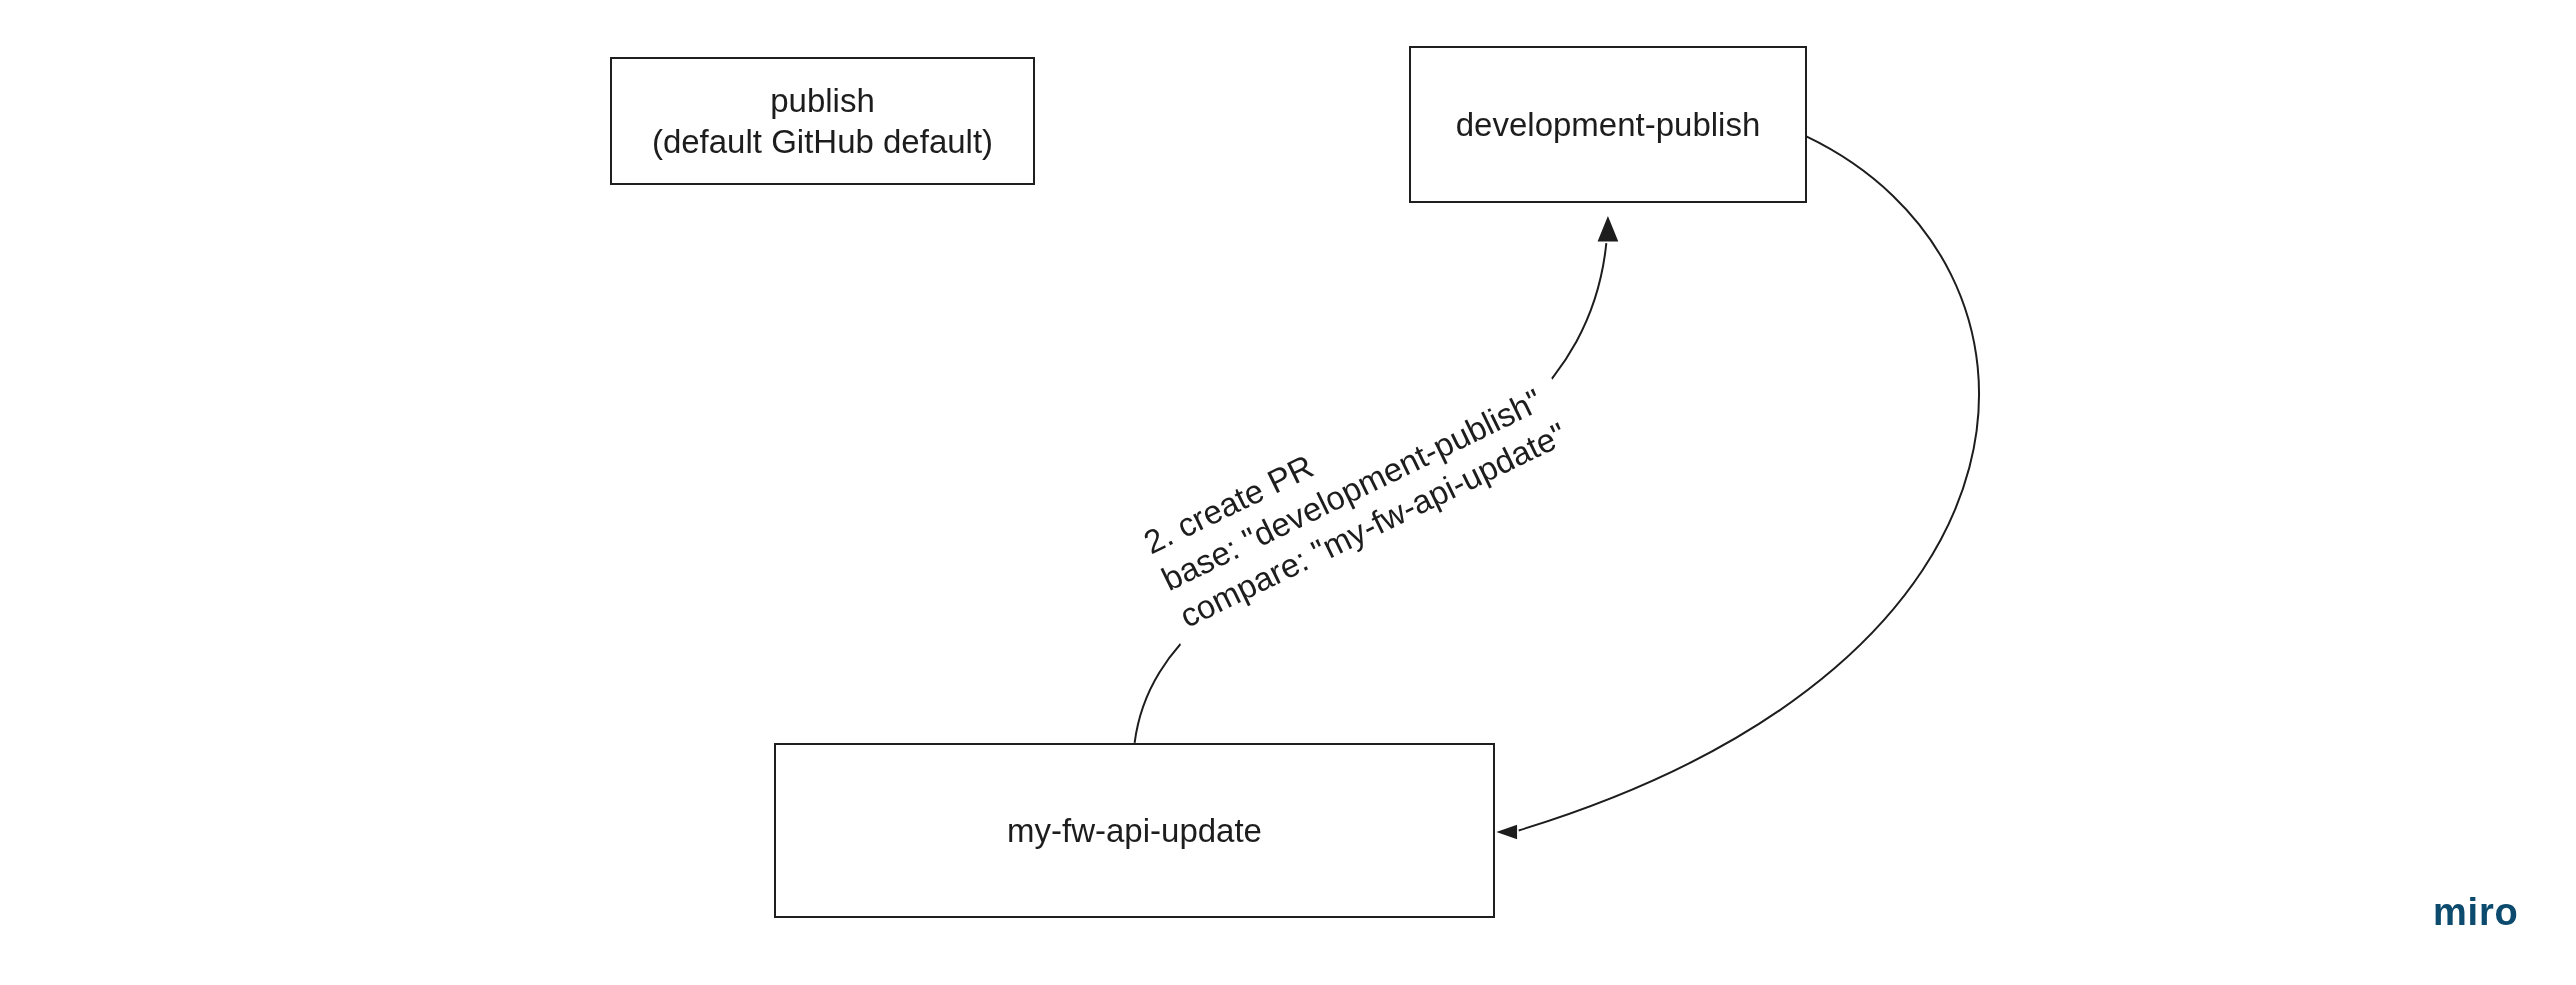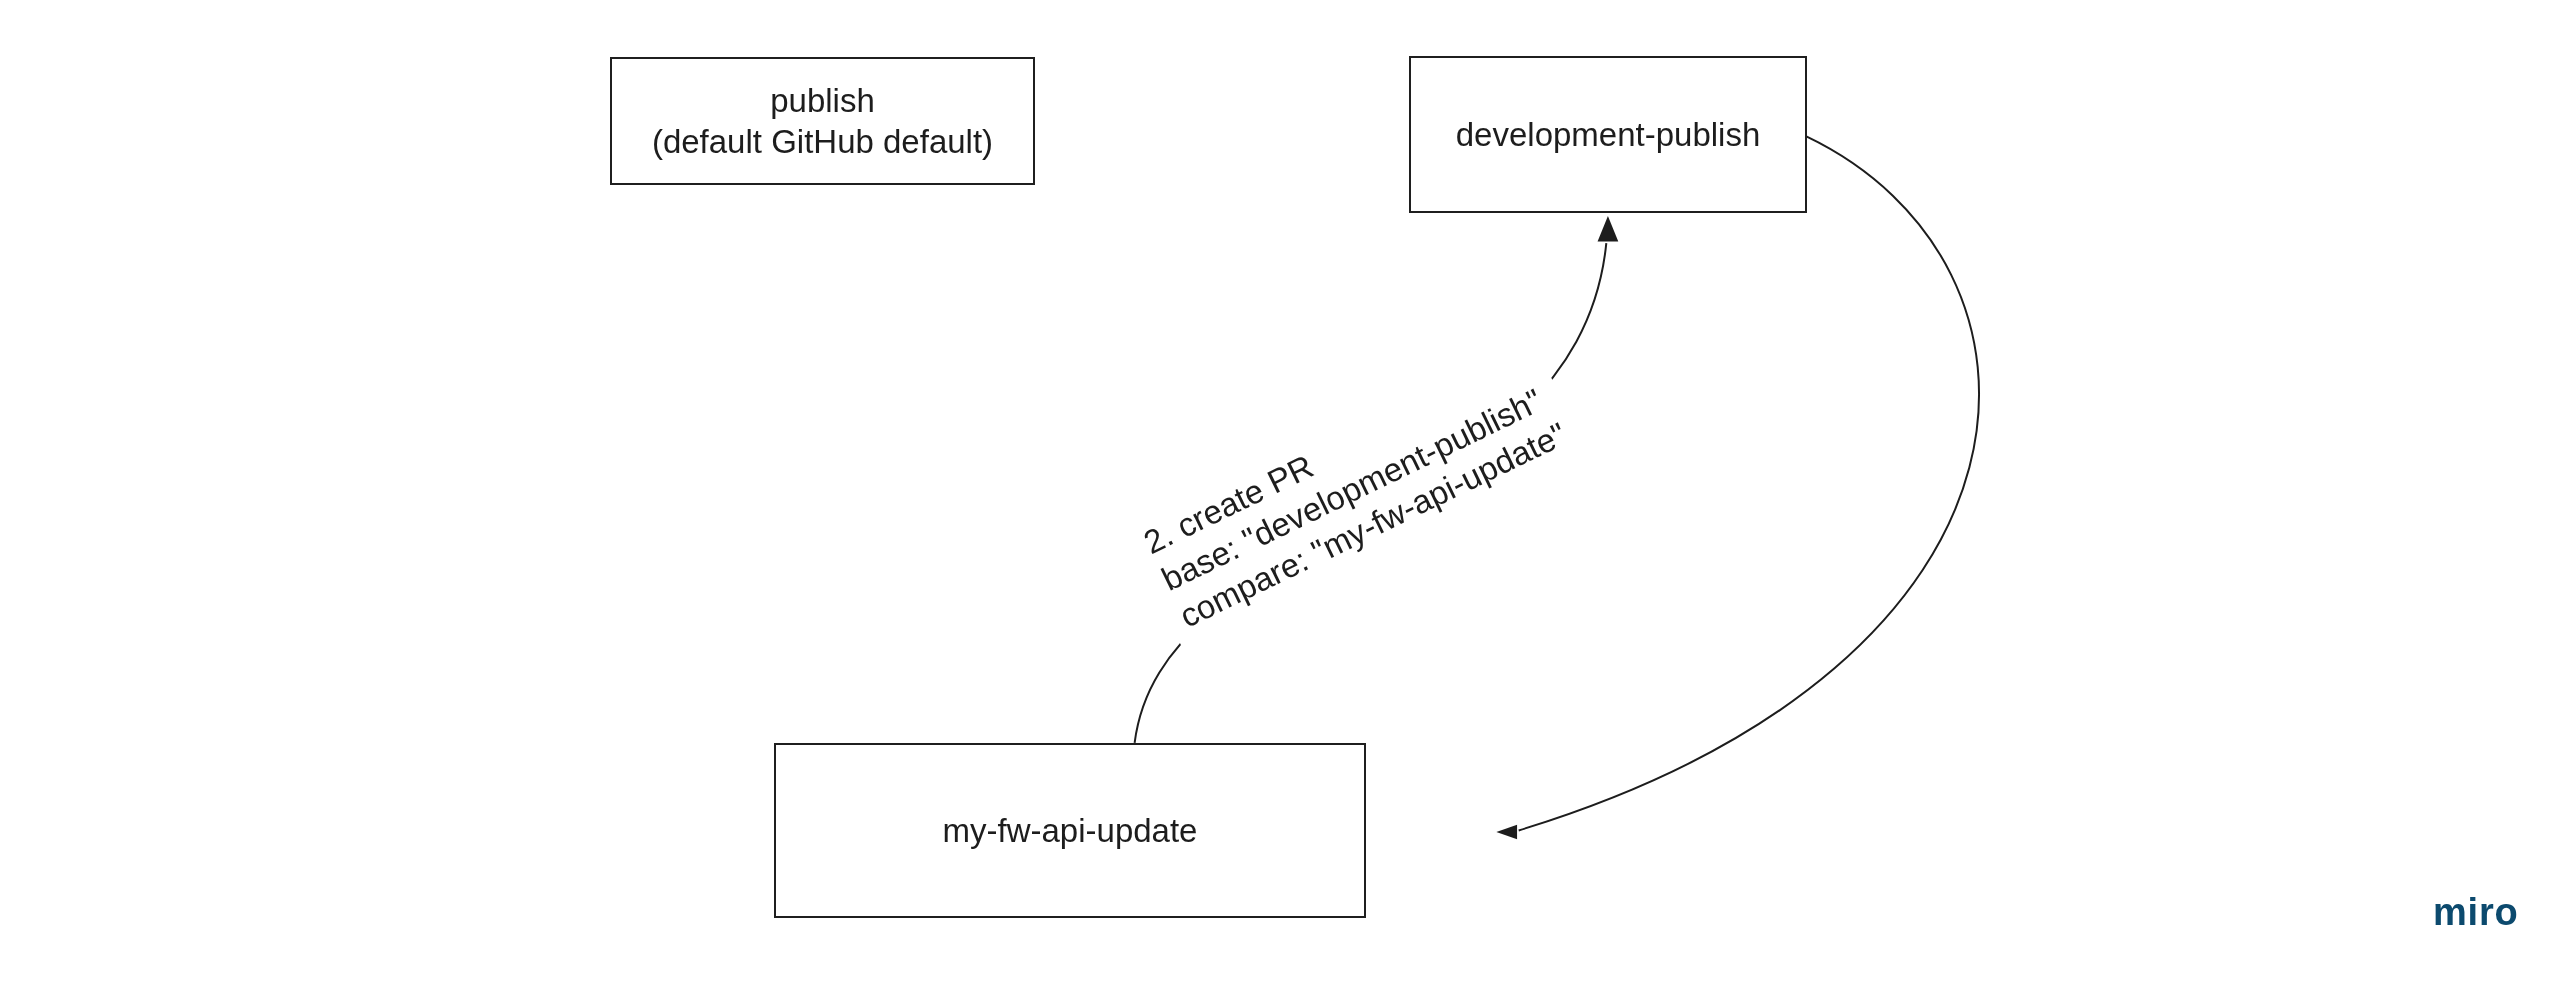--- a/index.html
+++ b/index.html
@@ -39,22 +39,22 @@
     flex-direction: column;
     align-items: center;
     justify-content: center;
     text-align: center;
     font-size: 33px;
     line-height: 41px;
     color: #1d1d1d;
     z-index: 2;
   }
   #box-publish          { left: 610px;  top: 57px;  width: 425px; height: 128px; }
-  #box-development      { left: 1409px; top: 56px;  width: 398px; height: 157px; }
-  #box-my-fw-api-update { left: 774px;  top: 743px; width: 592px; height: 175px; }
+  #box-development      { left: 1409px; top: 46px;  width: 398px; height: 157px; }
+  #box-my-fw-api-update { left: 774px;  top: 743px; width: 721px; height: 175px; }
 
   .edge-label {
     position: absolute;
     background: #ffffff;
     font-size: 33px;
     line-height: 41px;
     color: #1d1d1d;
     white-space: nowrap;
     z-index: 3;
   }

